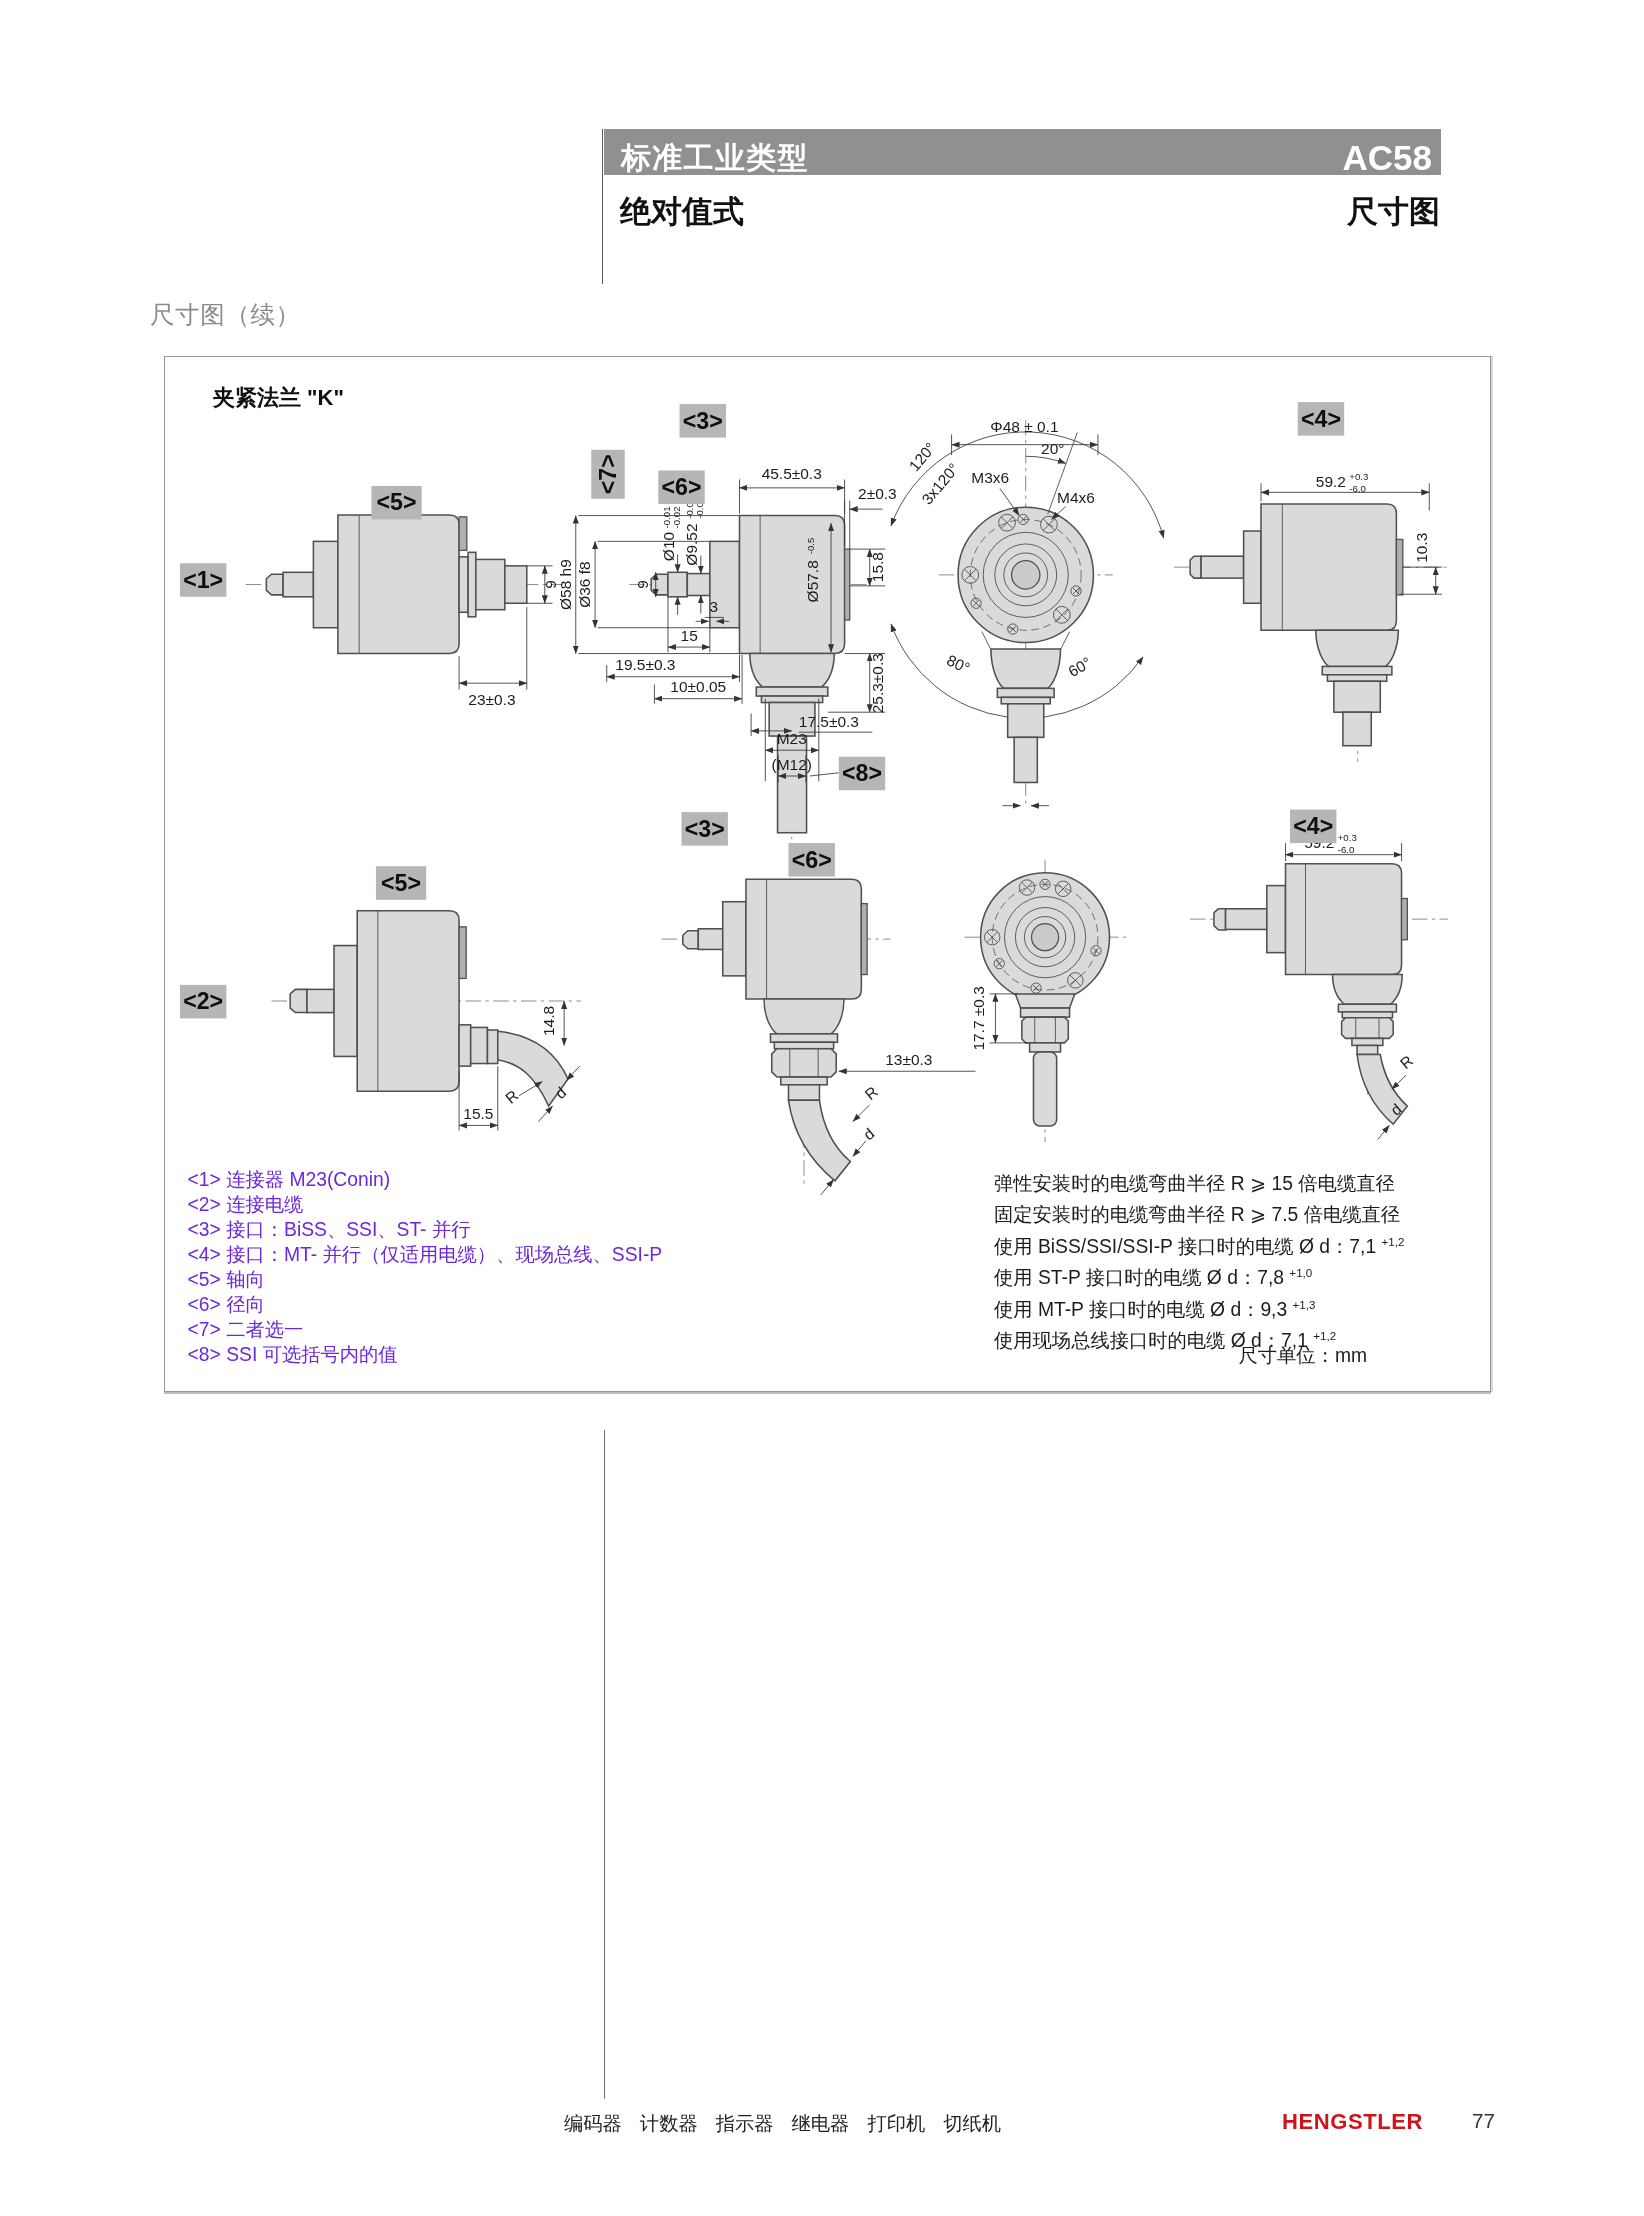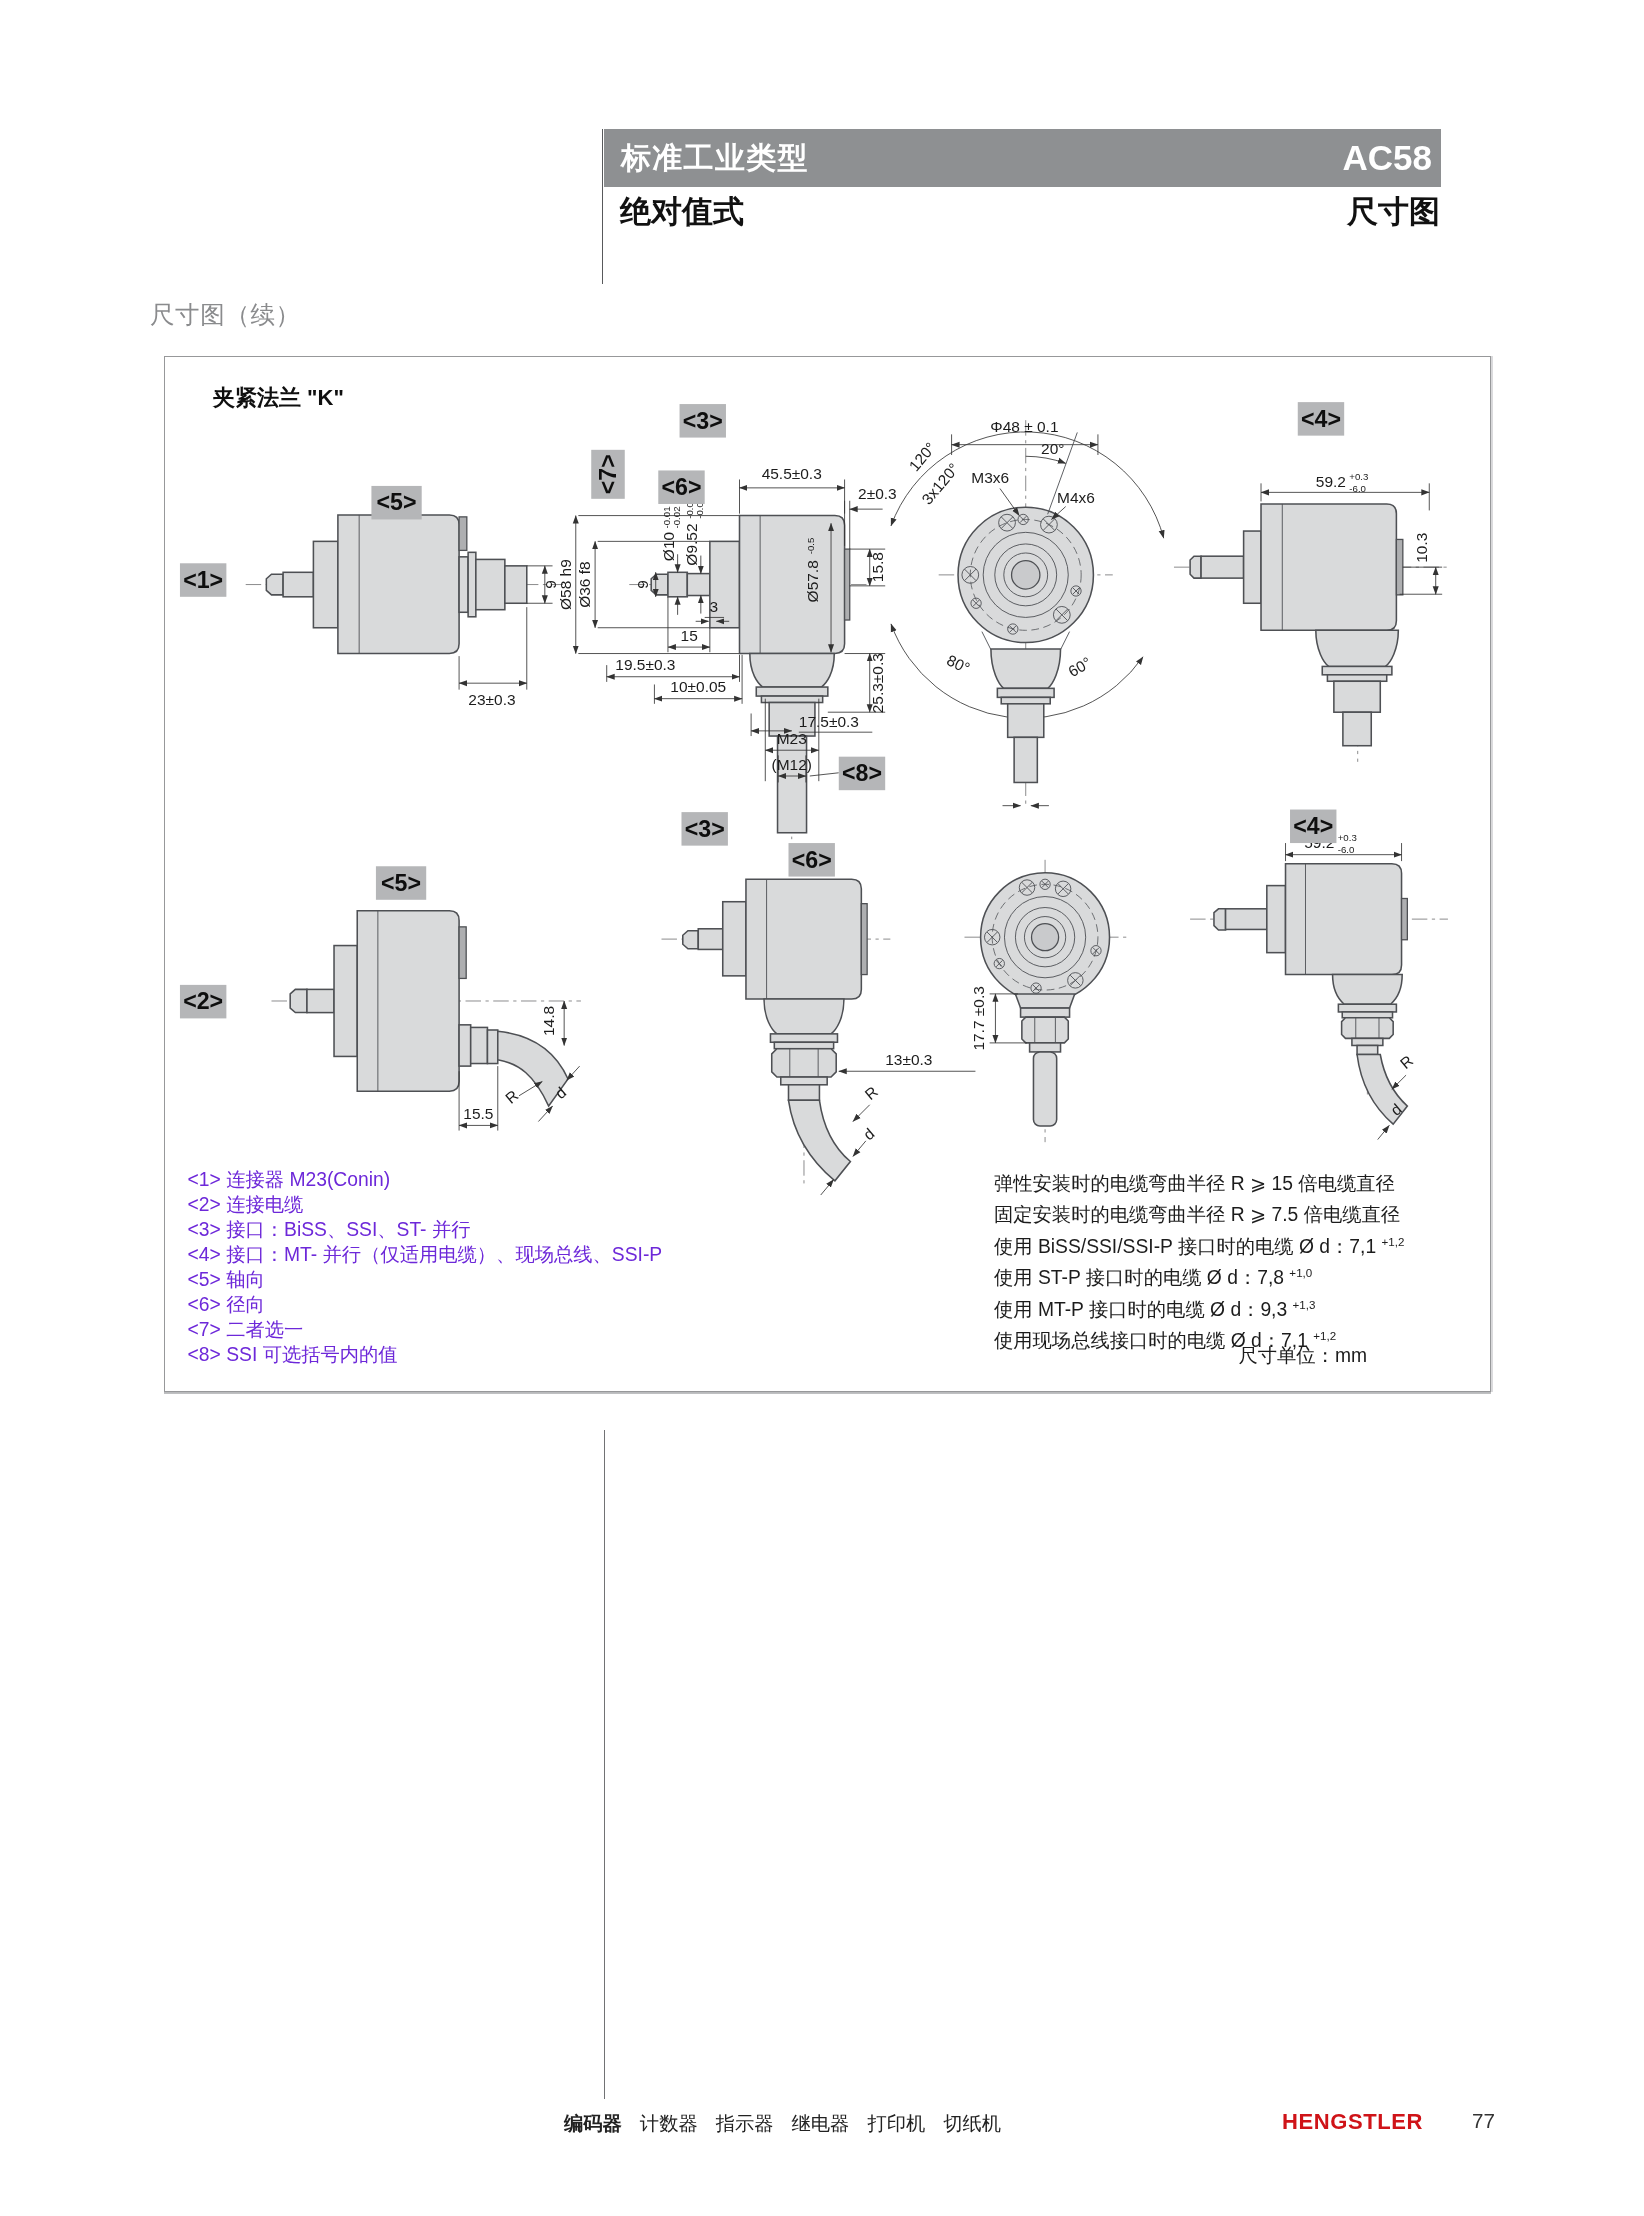--- a/index.html
+++ b/index.html
@@ -1,36 +1,36 @@
 <!DOCTYPE html>
 <html style="font-size:10.3px"><head>
 <meta charset="utf-8">
 <style>
   html,body{margin:0;padding:0;background:#ffffff;}
   body{width:1644px;height:2216px;position:relative;font-family:"Liberation Sans",sans-serif;color:#1a1a1a;}
   .abs{position:absolute;}
   
   #vline-top{left:602px;top:129px;width:1.3px;height:155px;background:#58595b;}
-  #header-bar{left:604px;top:129px;width:837px;height:58px;background:#8e9092;}
+  #header-bar{left:604px;top:129px;width:837px;height:46px;background:#8e9092;}
   #header-bar .cat{position:absolute;left:17px;top:0;line-height:57px;font-size:30px;font-weight:700;color:#ffffff;letter-spacing:1.3px;}
   #header-bar .model{position:absolute;right:9px;top:0;line-height:57px;font-size:35px;font-weight:700;color:#ffffff;}
   #subtitle{left:620px;top:191px;font-size:31px;font-weight:700;color:#111;}
   #doctype{top:191px;left:1225px;width:215px;text-align:right;font-size:31px;font-weight:700;color:#111;}
   #section-title{left:150px;top:298px;font-size:24.5px;font-weight:400;color:#8a8b8d;letter-spacing:0.6px;}
   
   #main-box{left:164px;top:356px;width:1325px;height:1034px;border:1.3px solid #97989a;box-shadow:0 1.9px 0 #b9babc, 1.9px 0 0 #d8d8da;background:#fff;}
   #fig-title{left:48px;top:26px;font-size:22px;font-weight:700;color:#0f0f0f;}
   #legend{left:22.6px;top:810px;font-size:19.3px;line-height:25px;color:#6d28d9;}
   #notes{left:829px;top:809px;font-size:19.3px;line-height:26px;color:#1c1c1c;}
   #notes sup{font-size:11.6px;}
   #unit-note{right:123px;top:985px;font-size:19.3px;color:#1c1c1c;}
   
   #vline-bottom{left:604px;top:1430px;width:1.3px;height:669px;background:#717274;}
   #footer-products{left:564px;top:2110px;font-size:19.3px;color:#222;display:flex;gap:18px;}
-  #footer-products .p0{font-weight:700;}
+  #footer-products .p0{font-weight:400;}
   #footer-brand{left:1282px;top:2109px;font-size:22px;font-weight:800;color:#cf1318;letter-spacing:0.6px;}
   #footer-page{left:1472px;top:2109px;font-size:20.6px;color:#333;}
   
   .edge{fill:#d9dadb;stroke:#4e5054;stroke-width:2.4;}
   .edge2{fill:#c9cacc;stroke:#4e5054;stroke-width:2;}
   .dark{fill:#aeafb1;stroke:#4e5054;stroke-width:2;}
   .thin{fill:none;stroke:#4e5054;stroke-width:1.4;}
   .cl{fill:none;stroke:#5a5b5d;stroke-width:1.1;stroke-dasharray:24 7 5 7;}
   .bolt{fill:none;stroke:#4e5054;stroke-width:1.2;stroke-dasharray:12 7;}
   .dim{fill:none;stroke:#333;stroke-width:1.3;}

